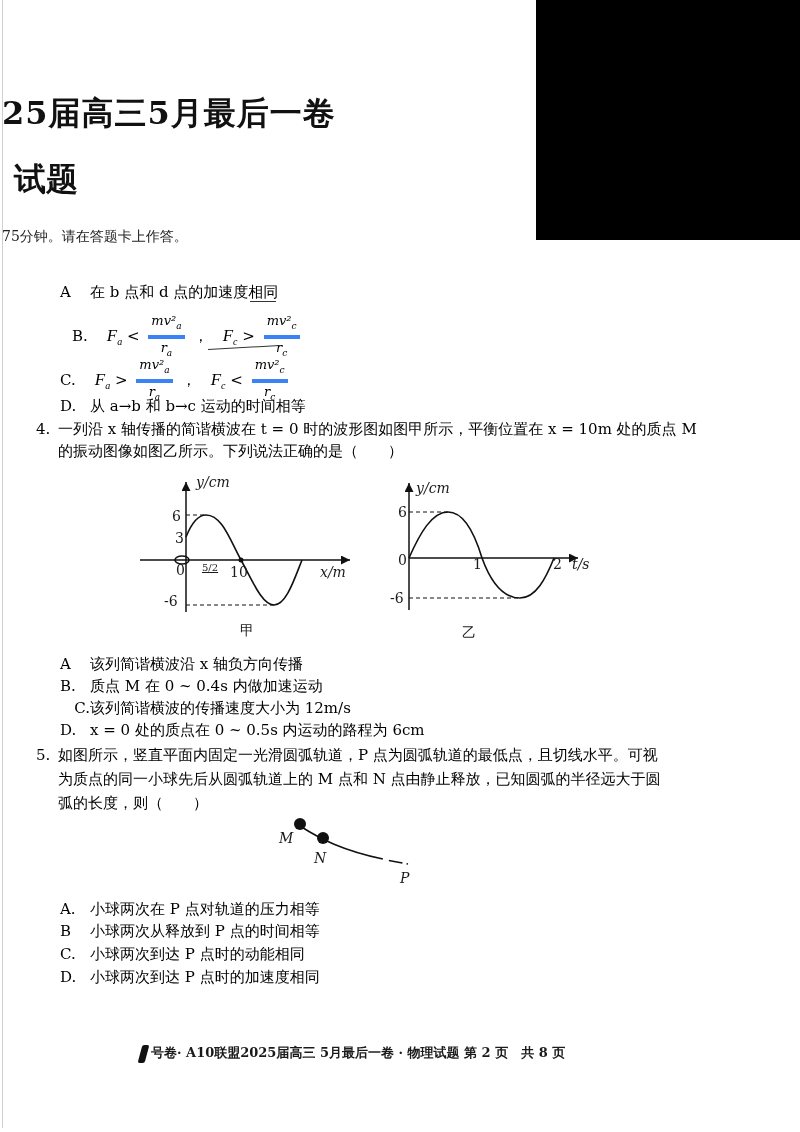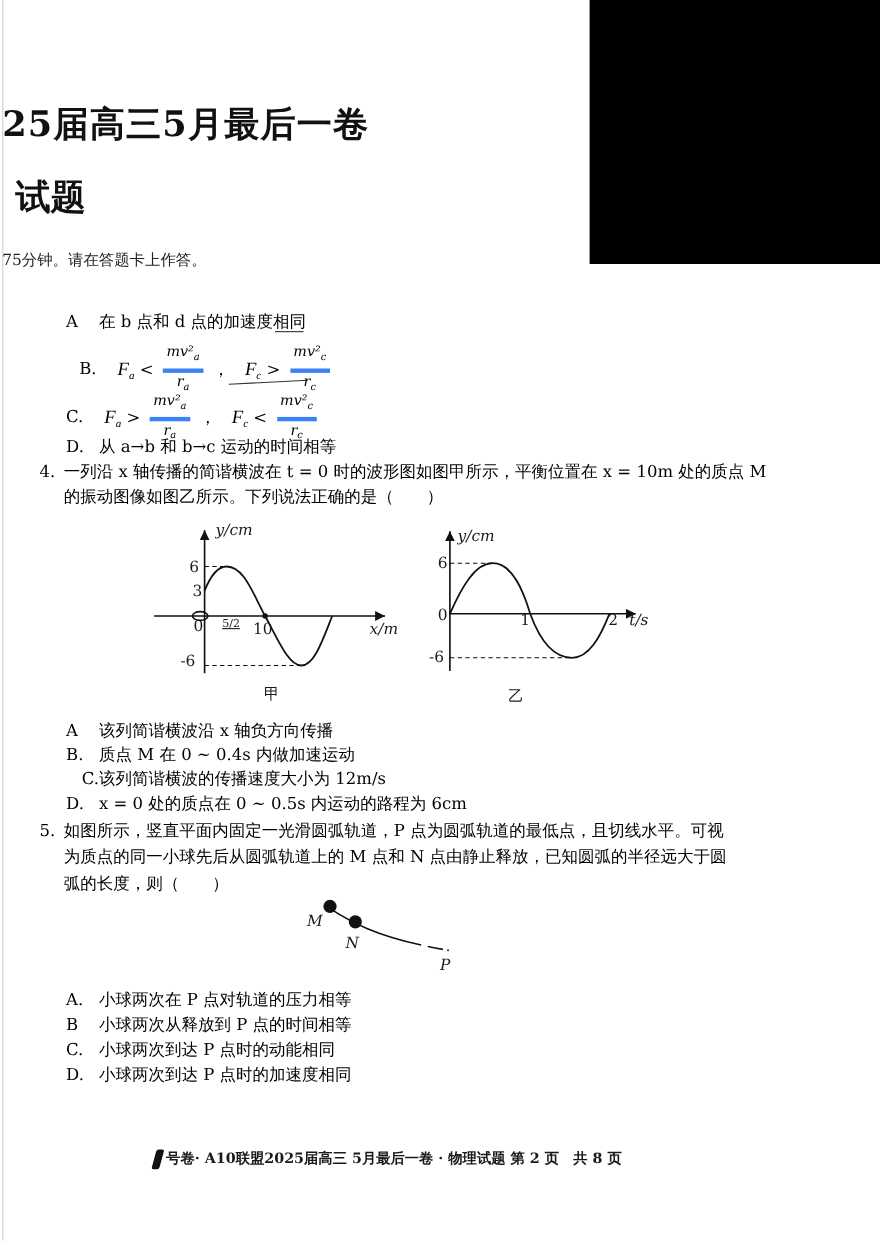--- a/index.html
+++ b/index.html
@@ -87,21 +87,21 @@
   <circle cx="111" cy="90" r="2.5" fill="#111"></circle>
   <ellipse cx="52" cy="90" rx="7" ry="4" fill="none" stroke="#111" stroke-width="1.5"></ellipse>
 </svg>
 <div class="caption" style="left:196px; top:474px; font-style:italic;">y/cm</div>
 <div class="caption" style="left:172px; top:508px;">6</div>
 <div class="caption" style="left:175px; top:530px;">3</div>
 <div class="caption" style="left:164px; top:593px;">-6</div>
 <div class="caption" style="left:176px; top:562px;">0</div>
 <div class="caption" style="left:230px; top:564px;">10</div>
 <div class="caption" style="left:202px; top:562px; font-size:10px;text-decoration:underline;">5/2</div>
-<div class="caption" style="left:336px; top:564px; font-style:italic;">x/m</div>
+<div class="caption" style="left:320px; top:564px; font-style:italic;">x/m</div>
 <div class="caption" style="left:240px; top:622px;">甲</div>
 
 <svg class="graph" style="left:390px; top:478px;" width="200" height="135" viewBox="0 0 200 135">
   <defs>
       <marker id="arr2" markerWidth="8" markerHeight="8" refX="6" refY="3" orient="auto">
         <path d="M0,0 L6,3 L0,6 Z" fill="#111"></path>
       </marker>
     </defs>
   <line x1="19" y1="80" x2="188" y2="80" stroke="#111" stroke-width="1.5" marker-end="url(#arr2)"></line>
   <line x1="19" y1="132" x2="19" y2="5" stroke="#111" stroke-width="1.5" marker-end="url(#arr2)"></line>

